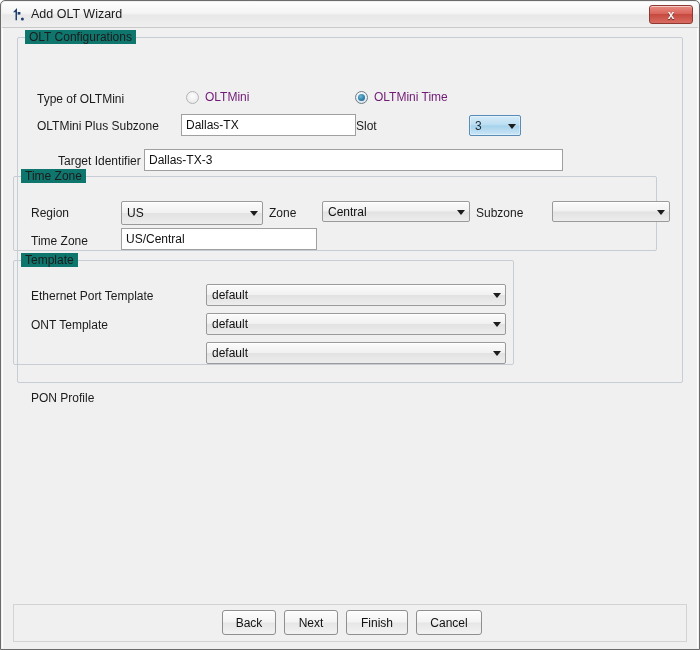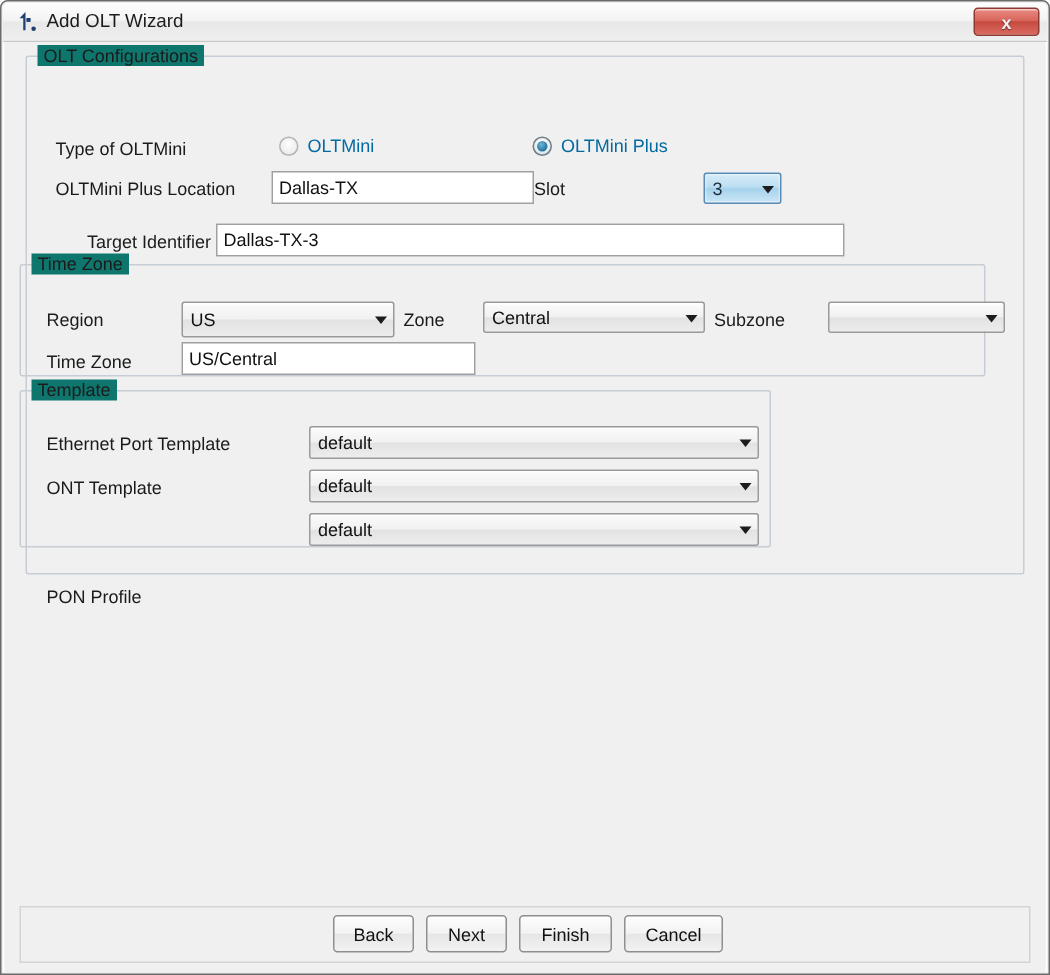--- a/index.html
+++ b/index.html
@@ -218,21 +218,21 @@
     position: absolute;
     left: 50%; top: 50%;
     width: 7px; height: 7px;
     margin-left: -3.5px; margin-top: -3.5px;
     border-radius: 50%;
     background: radial-gradient(circle at 40% 35%, #6fb6da 0%, #2b7ca6 60%, #1d5e80 100%);
   }
   .radio-label {
     margin-left: 6px;
     font-size: 12px;
-    color: #0369a1;
+    color: #701a75;
   }
 
   
   .buttonbar {
     position: absolute;
     left: 10px;
     top: 576px;
     width: 674px;
     height: 38px;
     box-sizing: border-box;
@@ -285,24 +285,24 @@
 
     <span class="lbl" style="left:34px; top:64px;">Type of OLTMini</span>
 
     <div class="radio-wrap" style="left:183px; top:62px;">
       <span class="radio"></span>
       <span class="radio-label">OLTMini</span>
     </div>
 
     <div class="radio-wrap" style="left:352px; top:62px;">
       <span class="radio checked"></span>
-      <span class="radio-label">OLTMini Plus</span>
-    </div>
-
-    <span class="lbl" style="left:34px; top:91px;">OLTMini Plus Location</span>
+      <span class="radio-label">OLTMini Time</span>
+    </div>
+
+    <span class="lbl" style="left:34px; top:91px;">OLTMini Plus Subzone</span>
     <div class="textfield" style="left:178px; top:86px; width:175px; height:22px;">Dallas-TX</div>
 
     <span class="lbl" style="left:353px; top:91px;">Slot</span>
     <div class="combo focused" style="left:466px; top:87px; width:52px; height:21px;">
       <span class="combo-text">3</span>
       <span class="arrow"></span>
     </div>
 
     <span class="lbl" style="left:55px; top:126px;">Target Identifier</span>
     <div class="textfield" style="left:141px; top:121px; width:419px; height:22px;">Dallas-TX-3</div>

